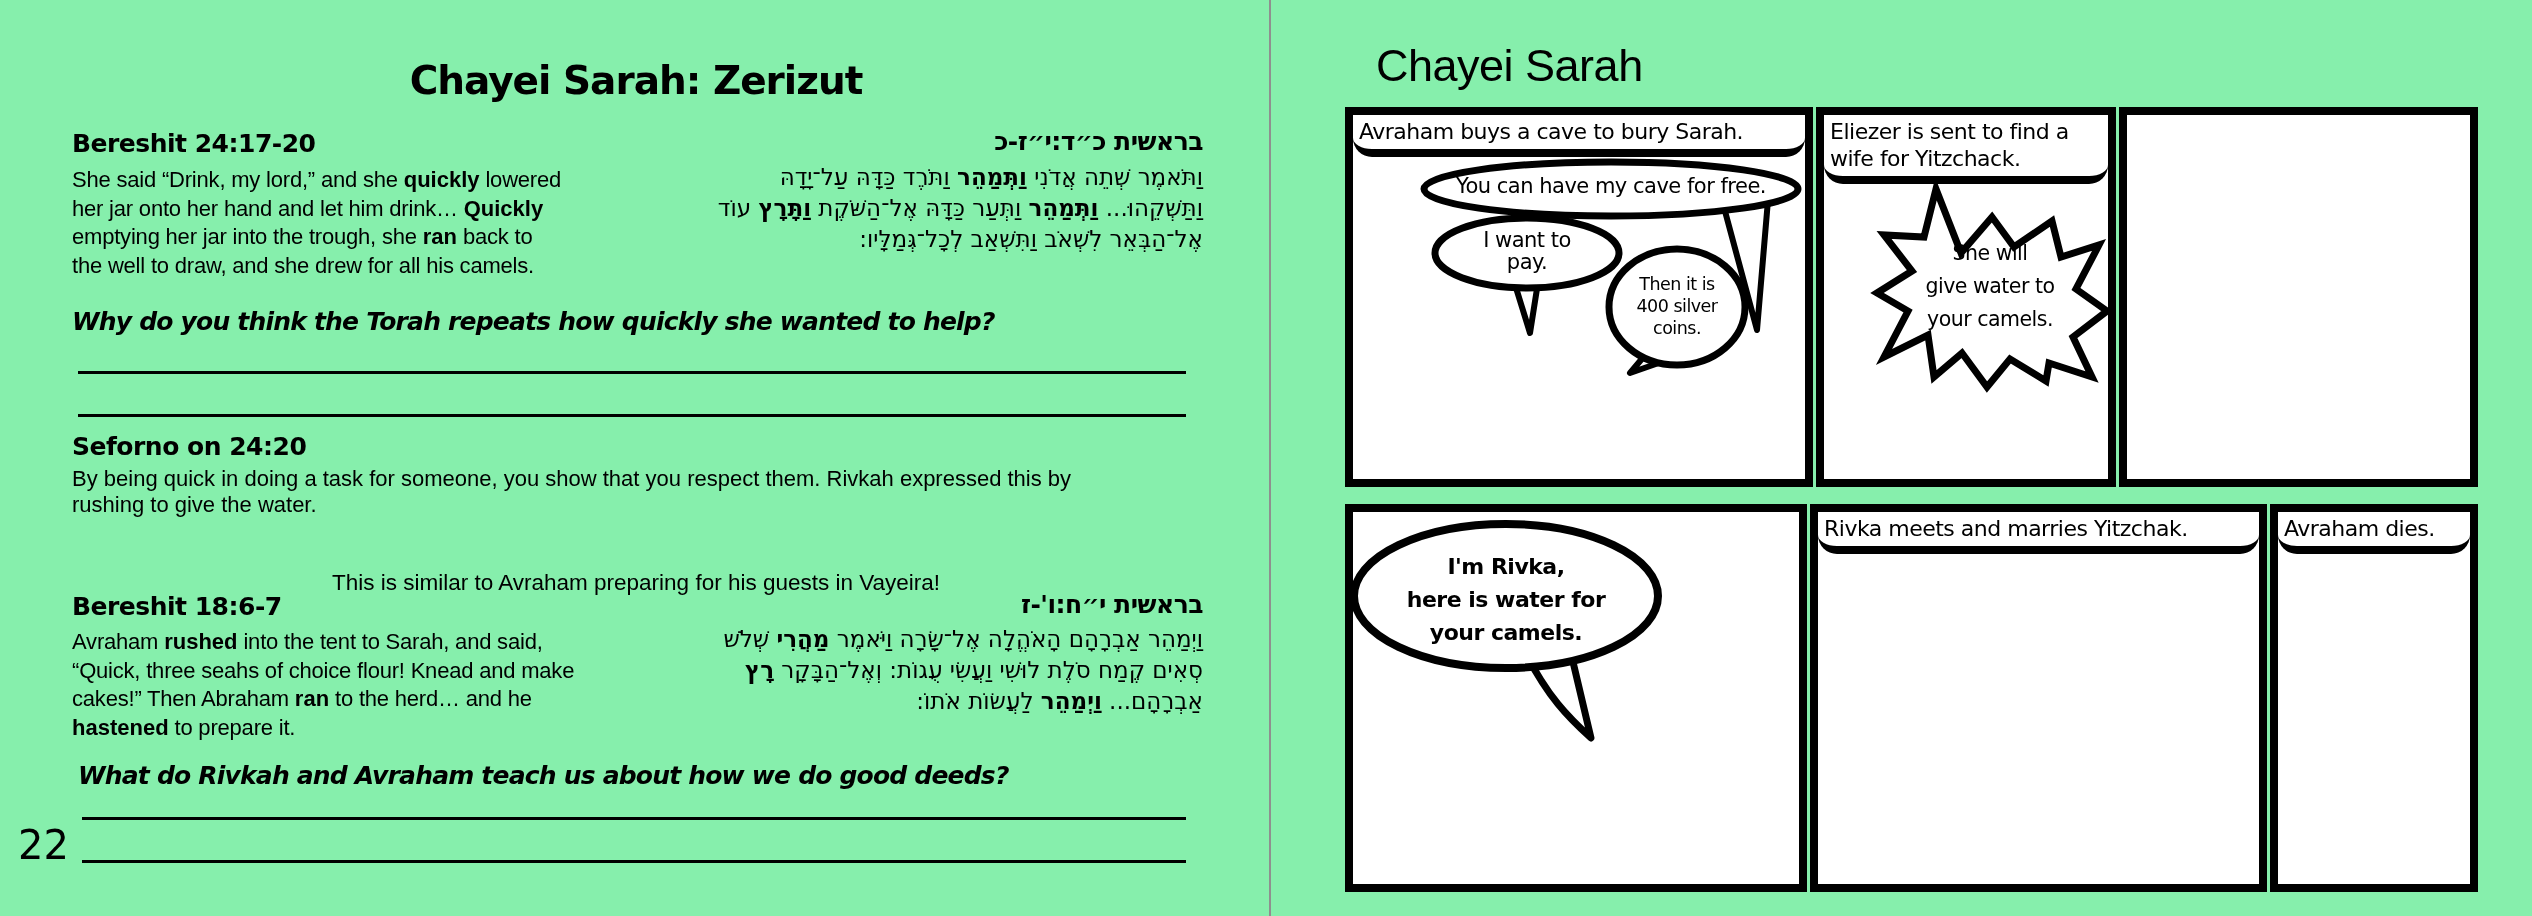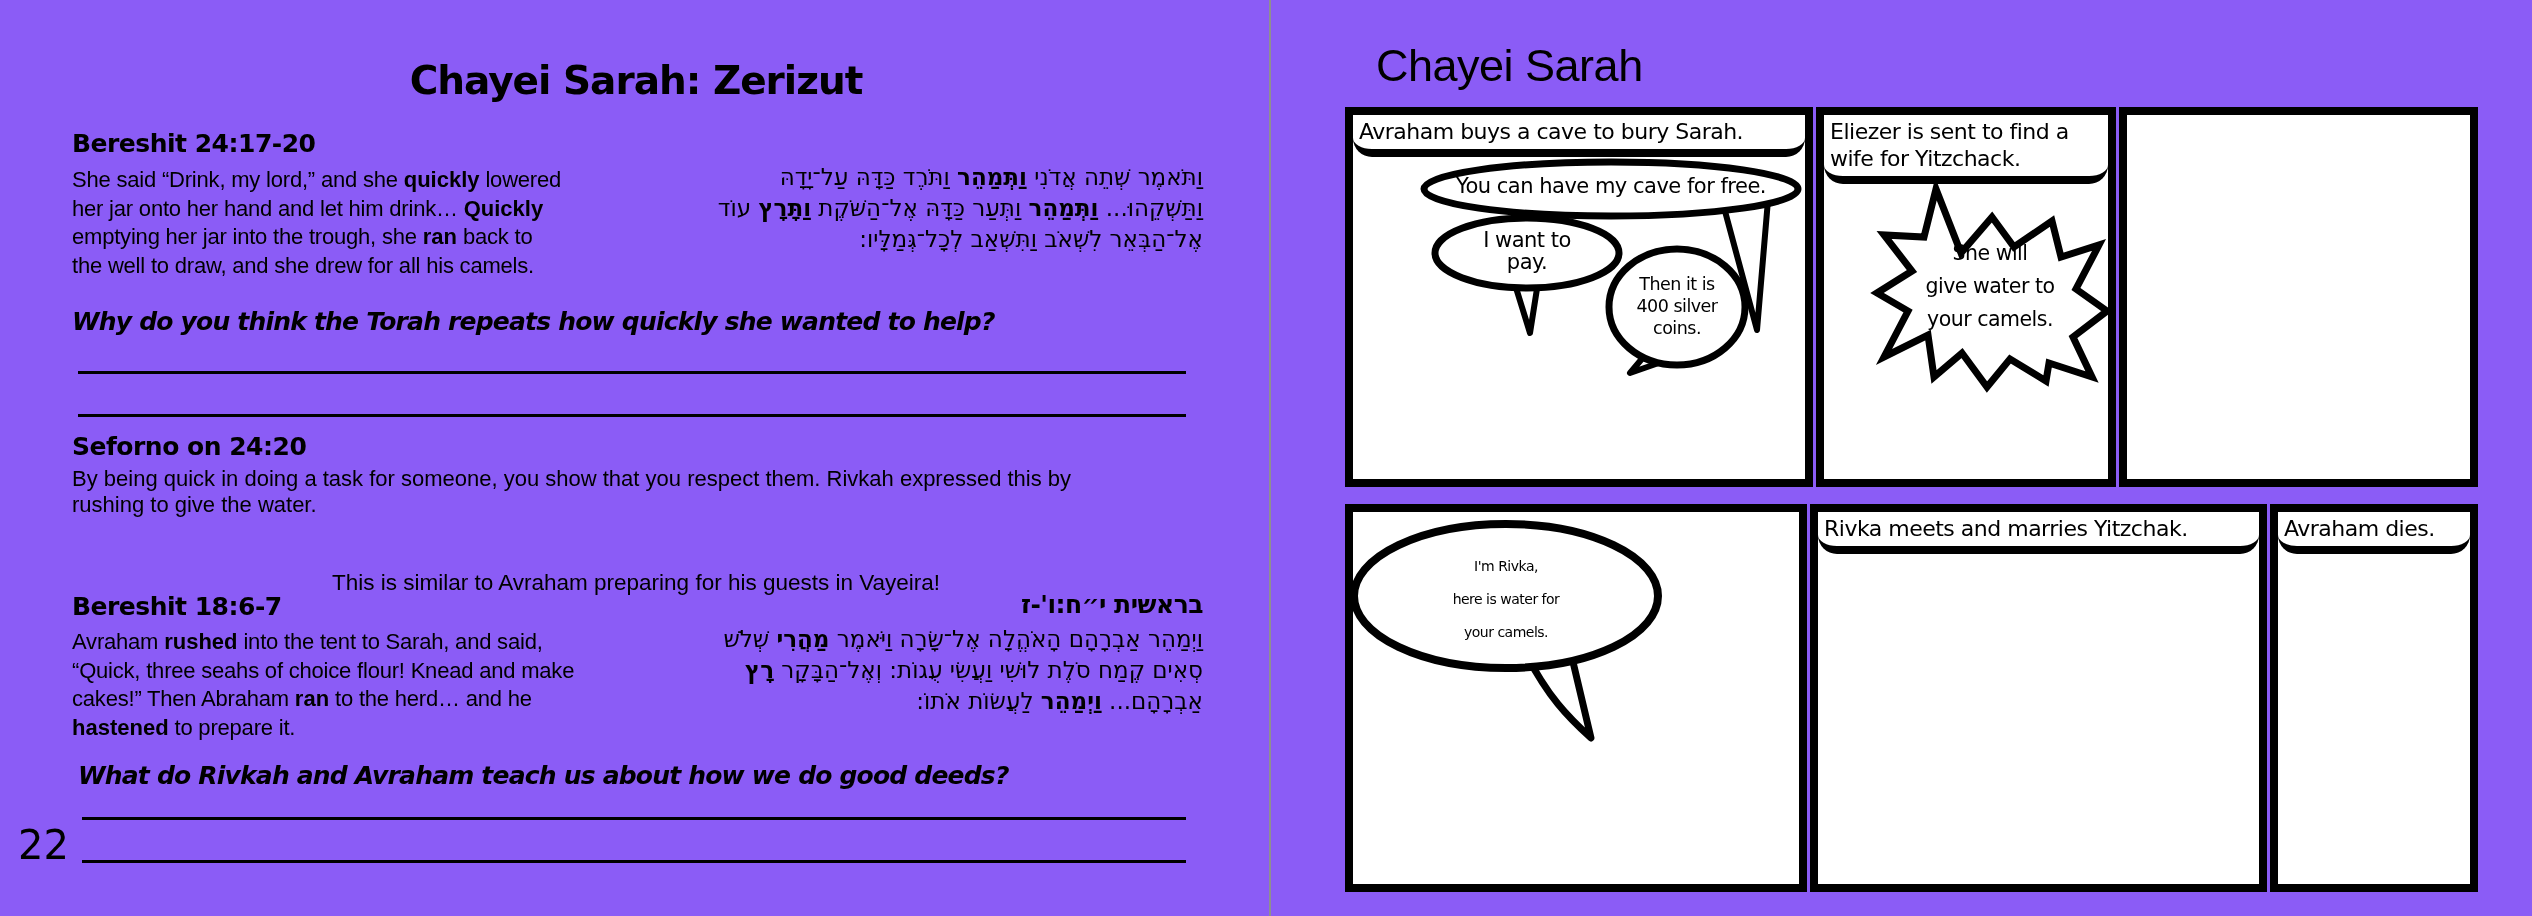--- a/index.html
+++ b/index.html
@@ -1,16 +1,16 @@
 <!DOCTYPE html>
 <html><head>
 <meta charset="utf-8">
 <style>
   html,body{margin:0;padding:0;background:#e8e8e8;}
-  .screen{position:relative;width:2532px;height:916px;background:#8b5cf6;color:#000;
+  .screen{position:relative;width:2532px;height:916px;background:#86efac;color:#000;
           font-family:"Liberation Sans",sans-serif;overflow:hidden;}
   .abs{position:absolute;}
 
   
   .lp-title{left:72px;top:58px;width:1128px;text-align:center;
             font-family:"DejaVu Sans",sans-serif;font-weight:bold;font-size:39px;letter-spacing:-1px;}
   .sec-head{font-family:"DejaVu Sans",sans-serif;font-weight:bold;font-size:25px;letter-spacing:-0.5px;}
   .sec-head-en1{left:72px;top:129px;}
   .sec-head-he1{left:650px;top:127px;width:553px;text-align:right;direction:rtl;}
   .sec-head-en2{left:72px;top:592px;}
@@ -50,30 +50,31 @@
   .caption{position:absolute;left:0;right:0;top:0;background:#fff;border-bottom:8px solid #000;
            font-family:"DejaVu Sans",sans-serif;font-size:22px;line-height:27px;
            padding:3px 6px 4px 6px;white-space:pre-line;letter-spacing:-0.5px;border-radius:19px;}
   .bubble-svg{position:absolute;left:0;top:0;}
   .bubble-text{position:absolute;text-align:center;font-family:"DejaVu Sans",sans-serif;
                letter-spacing:-0.5px;white-space:pre-line;}
   .bt-a{left:75px;top:58px;width:366px;font-size:21px;line-height:26px;}
   .bt-b{left:84px;top:114px;width:180px;font-size:21px;line-height:22px;}
   .bt-c{left:256px;top:158px;width:136px;font-size:17.5px;line-height:22px;}
   .bt-burst{left:60px;top:122px;width:212px;font-size:20.5px;line-height:33px;}
-  .bt-rivka{left:20px;top:38px;width:266px;font-size:14px;line-height:33px;}
+  .bt-rivka{left:20px;top:38px;width:266px;font-size:22px;line-height:33px;font-weight:bold;}
 </style>
 </head>
 <body>
 
 <div class="screen">
 
   <div class="abs lp-title">Chayei Sarah: Zerizut</div>
 
   <div class="abs sec-head sec-head-en1">Bereshit 24:17-20</div>
+  <div class="abs sec-head sec-head-he1">בראשית כ״ד:י״ז-כ</div>
   <div class="abs body-he body-he1"><span>וַתֹּאמֶר שְׁתֵה אֲדֹנִי </span><b>וַתְּמַהֵר</b><span> וַתֹּרֶד כַּדָּהּ עַל־יָדָהּ</span><br><span>וַתַּשְׁקֵהוּ... </span><b>וַתְּמַהֵר</b><span> וַתְּעַר כַּדָּהּ אֶל־הַשֹּׁקֶת </span><b>וַתָּרָץ</b><span> עוֹד</span><br><span>אֶל־הַבְּאֵר לִשְׁאֹב וַתִּשְׁאַב לְכָל־גְּמַלָּיו:</span></div>
   <div class="abs body-en body-en1"><span>She said “Drink, my lord,” and she </span><b>quickly</b><span> lowered</span><br><span>her jar onto her hand and let him drink… </span><b>Quickly</b><br><span>emptying her jar into the trough, she </span><b>ran</b><span> back to</span><br><span>the well to draw, and she drew for all his camels.</span></div>
 
   <div class="abs question q1">Why do you think the Torah repeats how quickly she wanted to help?</div>
   <div class="abs ans-line line1a"></div>
   <div class="abs ans-line line1b"></div>
 
   <div class="abs sec-head seforno-head">Seforno on 24:20</div>
   <div class="abs seforno-body">By being quick in doing a task for someone, you show that you respect them. Rivkah expressed this by
 rushing to give the water.</div>

